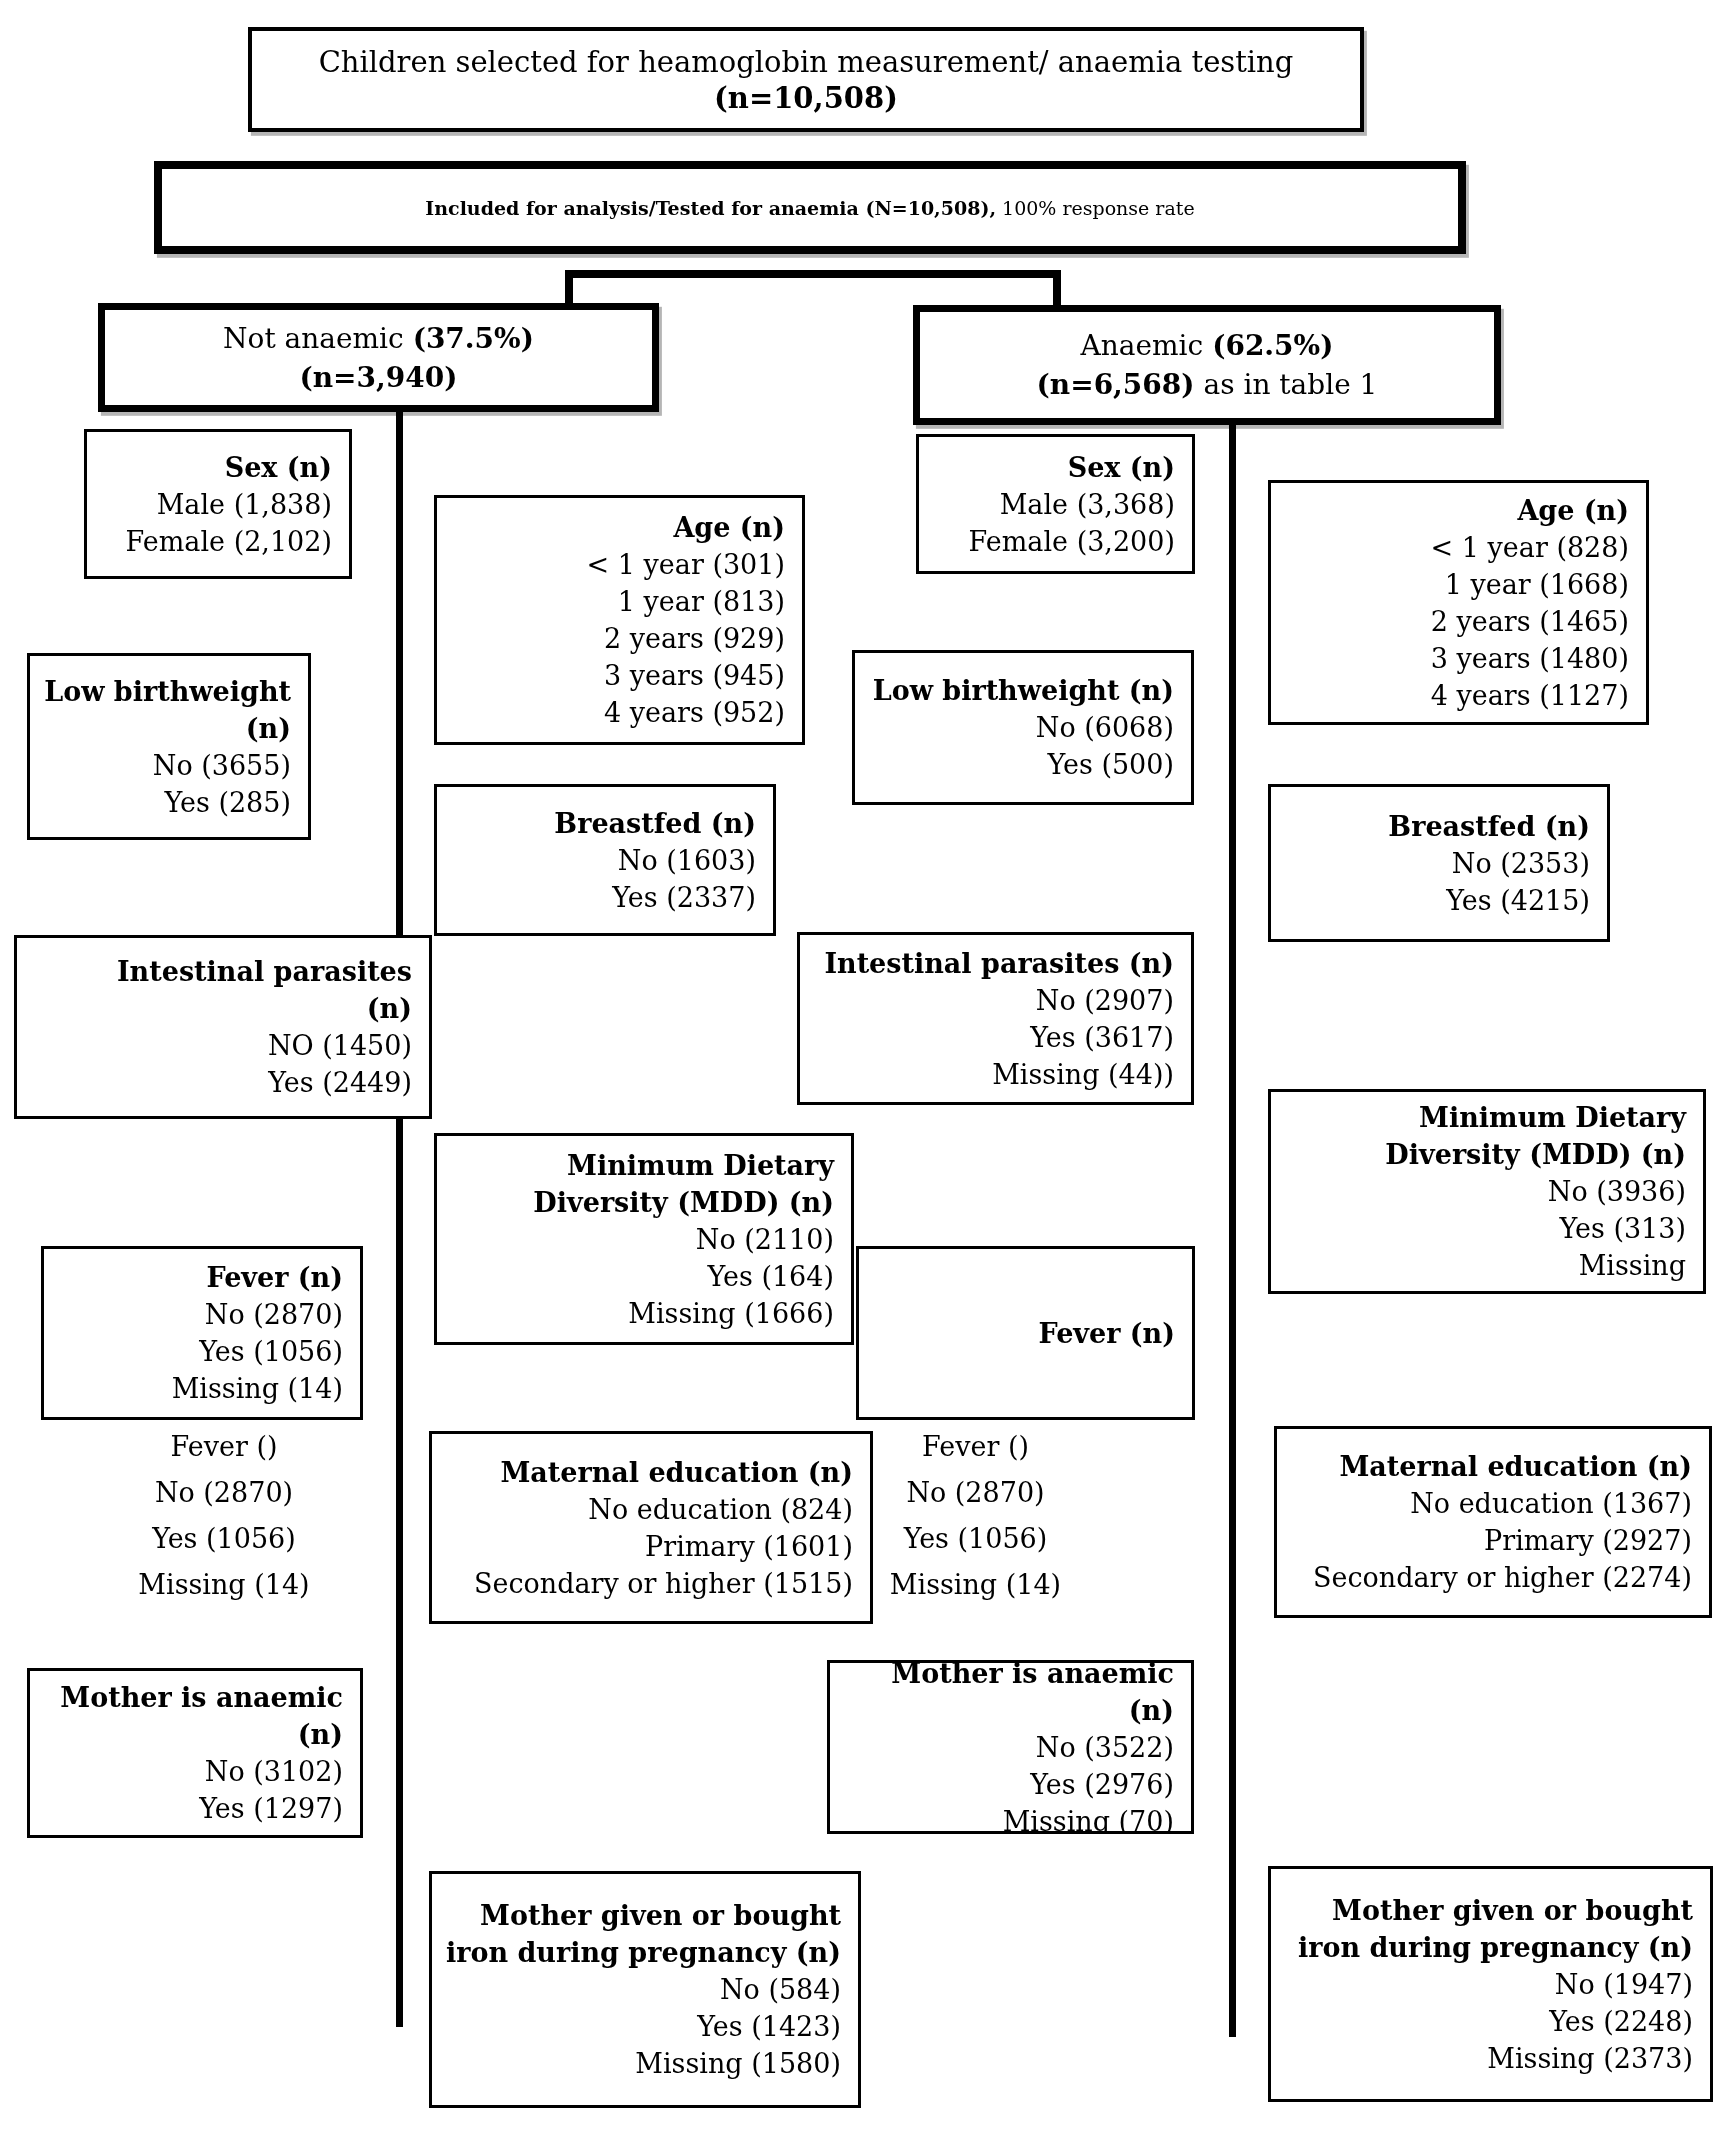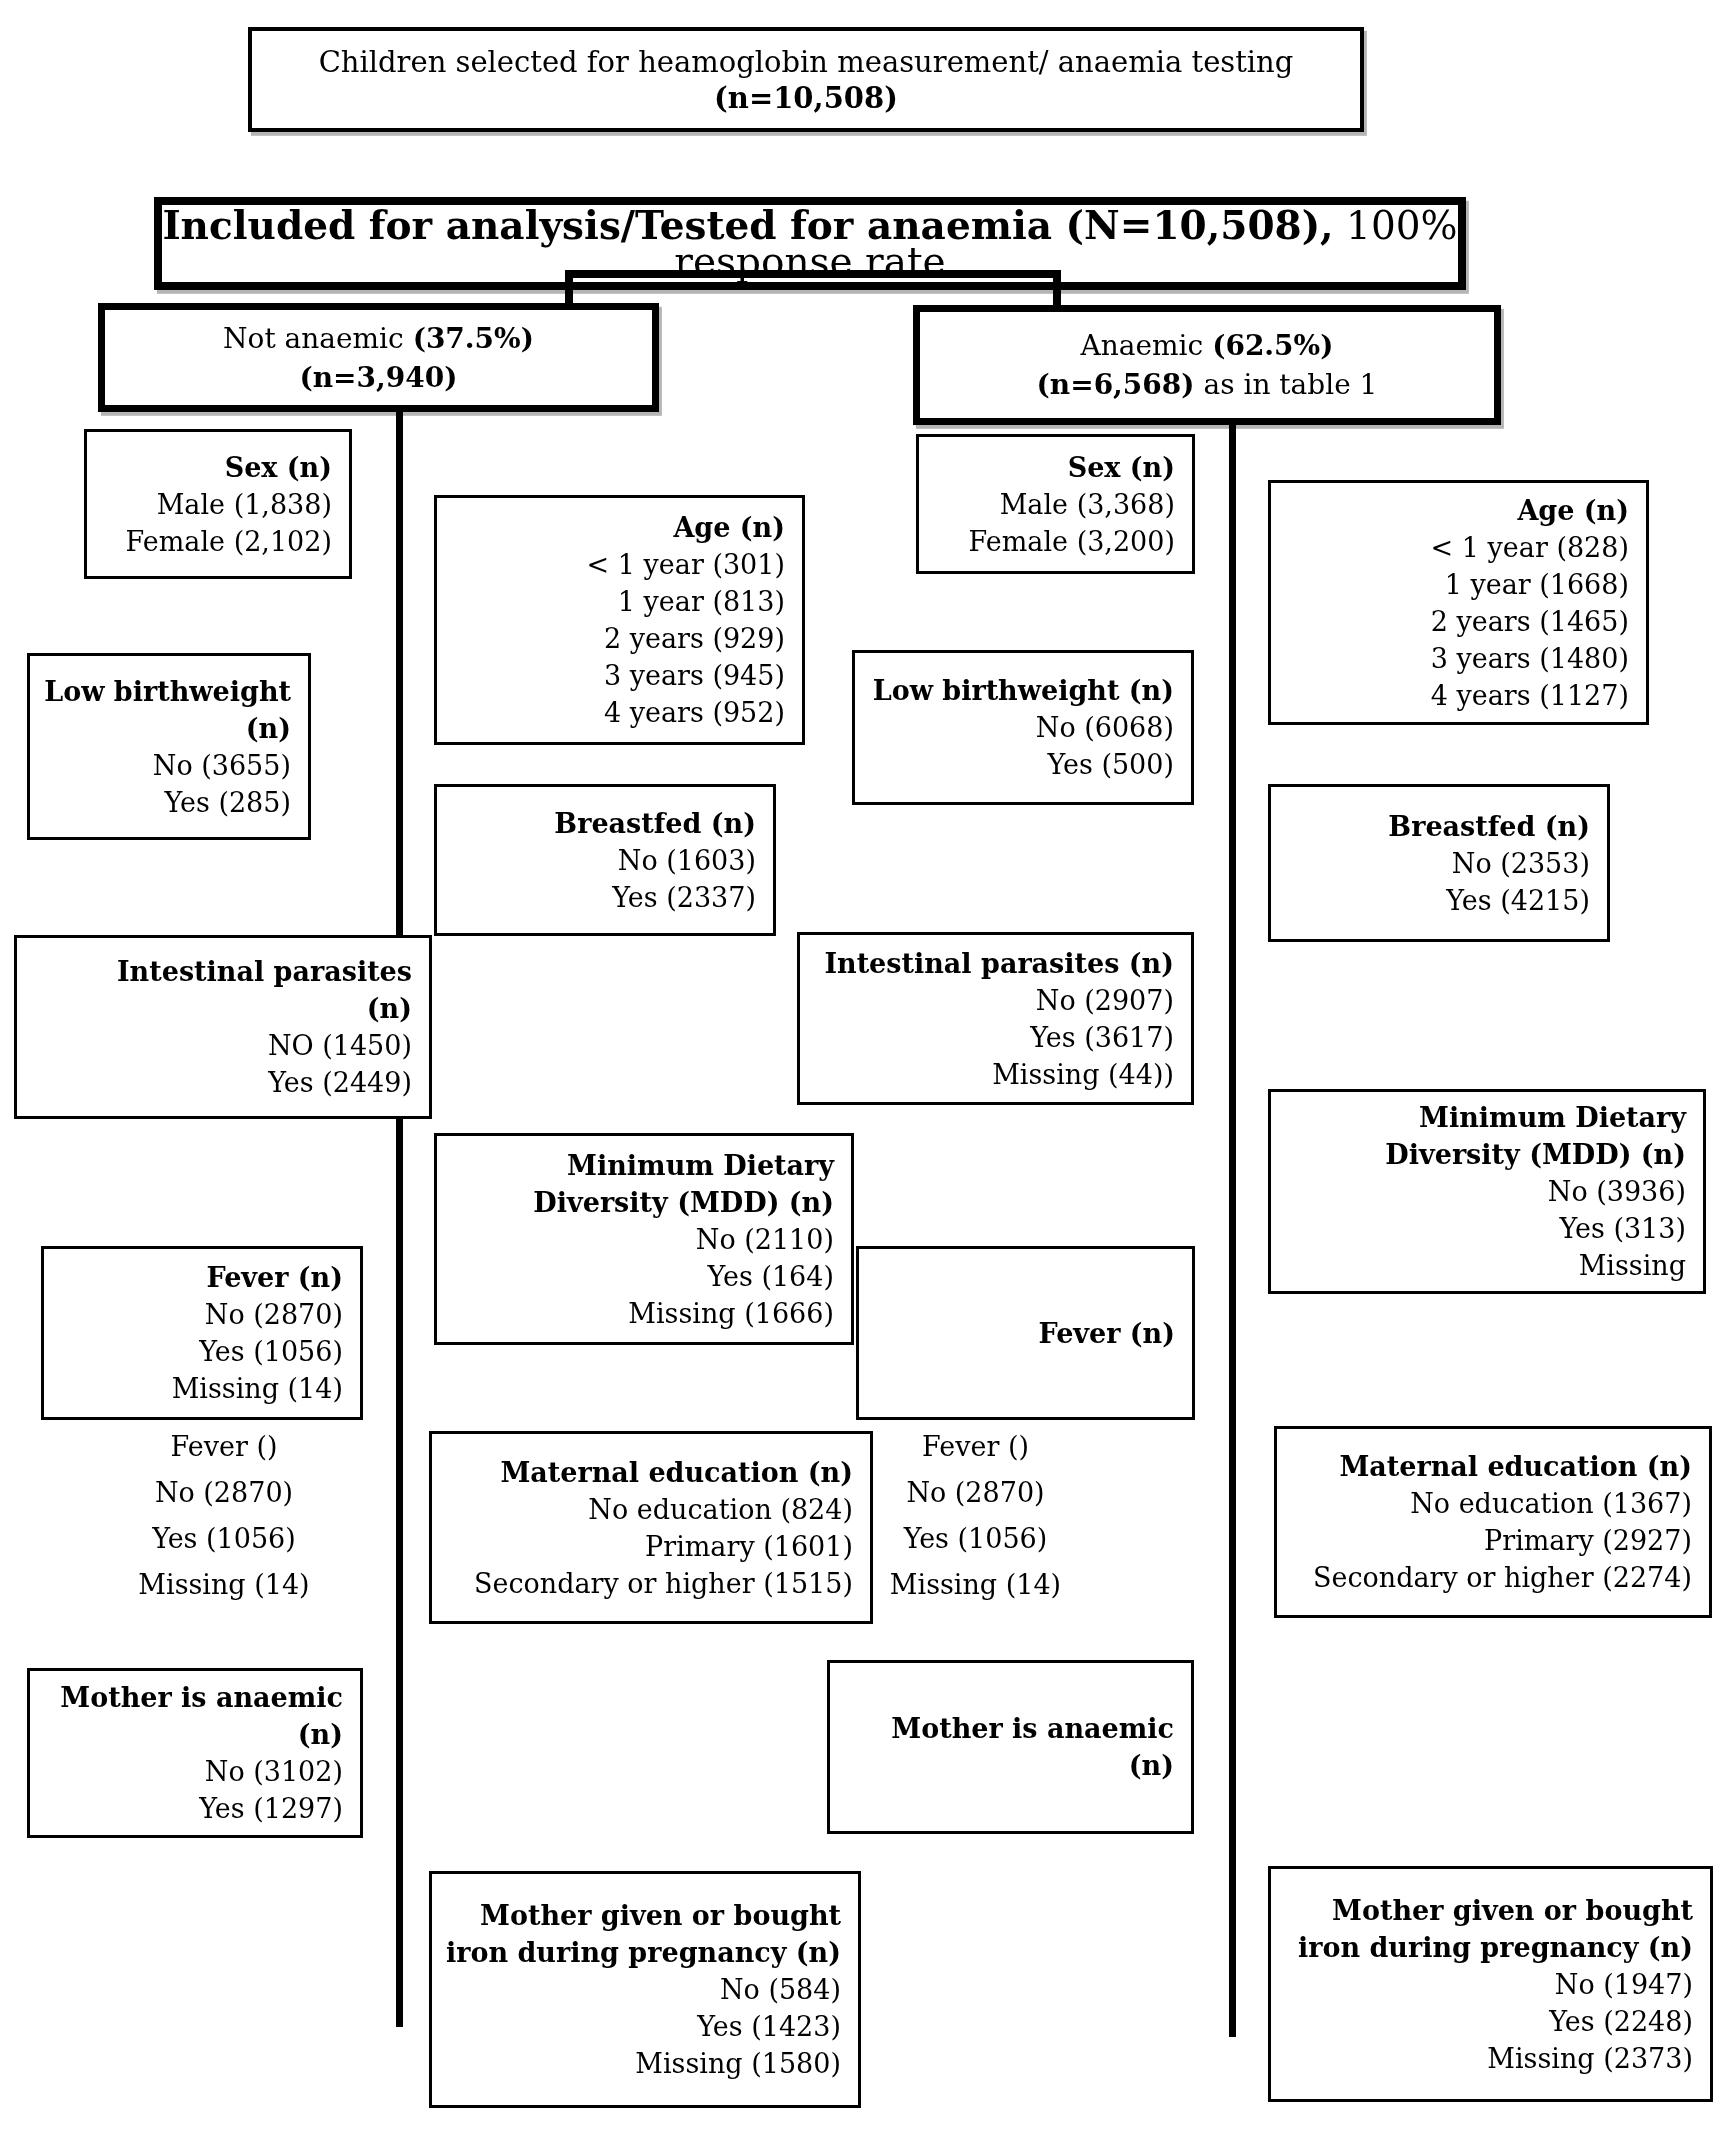--- a/index.html
+++ b/index.html
@@ -27,21 +27,21 @@
   
   .bigbox{
     position:absolute;
     box-sizing:border-box;
     background:#ffffff;
     display:flex;flex-direction:column;justify-content:center;align-items:center;
     text-align:center;
     overflow:hidden;
   }
   .titlebox{border:4.3px solid #000000;font-size:29px;line-height:36px;box-shadow:2.9px 3.8px 0 #b5b5b5;}
-  .includedbox{border:8.6px solid #000000;font-size:39px;line-height:36px;box-shadow:2.9px 3.8px 0 #b5b5b5;margin-top:36px;}
+  .includedbox{border:8.6px solid #000000;font-size:19px;line-height:36px;box-shadow:2.9px 3.8px 0 #b5b5b5;}
   .branchbox{border:7.6px solid #000000;font-size:28px;line-height:39px;box-shadow:2.9px 3.8px 0 #b5b5b5;}
   
   .freetext{
     position:absolute;
     text-align:center;
     font-size:27px;line-height:46px;
   }
   
   .cline{position:absolute;background:#000000;}
   b{font-weight:bold;}
@@ -176,20 +176,23 @@
     <div class="t lines">Fever (n)</div>
   </div>
 
   <div class="freetext lines" style="left:868px;top:1424px;width:215px;">Fever ()
 No (2870)
 Yes (1056)
 Missing (14)</div>
 
   <div class="box" style="left:827px;top:1660px;width:367px;height:174px;">
     <div class="t lines">Mother is anaemic (n)</div>
+    <div class="v lines">No (3522)
+Yes (2976)
+Missing (70)</div>
   </div>
 
   <div class="box" style="left:1268px;top:480px;width:381px;height:245px;">
     <div class="t lines">Age (n)</div>
     <div class="v lines">&lt; 1 year (828)
 1 year (1668)
 2 years (1465)
 3 years (1480)
 4 years (1127)</div>
   </div>

